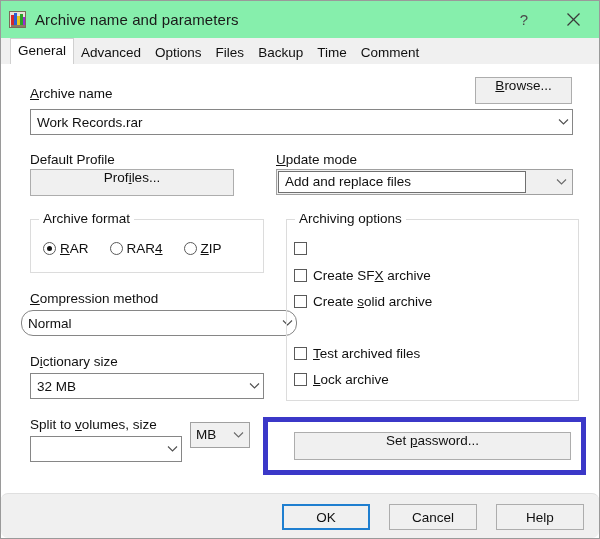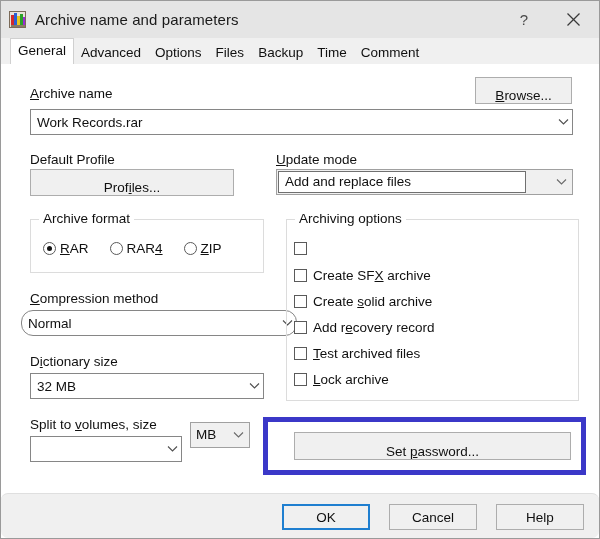--- a/index.html
+++ b/index.html
@@ -23,21 +23,21 @@
     background: #ffffff;
     border: 1px solid #9a9a9a;
   }
 
   
   .titlebar {
     position: absolute;
     left: 0; top: 0;
     width: 598px;
     height: 37px;
-    background: #e5e5e5;
+    background: #86efac;
     display: flex;
     align-items: center;
   }
   .app-icon {
     position: relative;
     width: 17px;
     height: 17px;
     margin-left: 8px;
     margin-right: 9px;
     flex: 0 0 auto;
@@ -179,21 +179,21 @@
     align-self: stretch;
     background: #f0f0f0;
   }
 
   .btn {
     position: absolute;
     box-sizing: border-box;
     background: #f0f0f0;
     border: 1px solid #adadad;
     display: flex;
-    align-items: flex-end;
+    align-items: flex-start;
     justify-content: center;
     font-size: 13.5px;
     color: #101010;
     white-space: nowrap;
   }
 
   .groupbox {
     position: absolute;
     box-sizing: border-box;
     border: 1px solid #dcdcdc;
@@ -427,24 +427,20 @@
       <span class="check-mark"></span>
     </div>
     <div class="check-row" style="left:293px; top:203px;">
       <span class="check-mark"></span>
       <span>Create SF<u>X</u> archive</span>
     </div>
     <div class="check-row" style="left:293px; top:229px;">
       <span class="check-mark"></span>
       <span>Create <u>s</u>olid archive</span>
     </div>
-    <div class="check-row" style="left:293px; top:255px;">
-      <span class="check-mark"></span>
-      <span>Add r<u>e</u>covery record</span>
-    </div>
     <div class="check-row" style="left:293px; top:281px;">
       <span class="check-mark"></span>
       <span><u>T</u>est archived files</span>
     </div>
     <div class="check-row" style="left:293px; top:307px;">
       <span class="check-mark"></span>
       <span><u>L</u>ock archive</span>
     </div>
 
     <div class="btn" style="left:293px; top:367px; width:277px; height:28px;">

